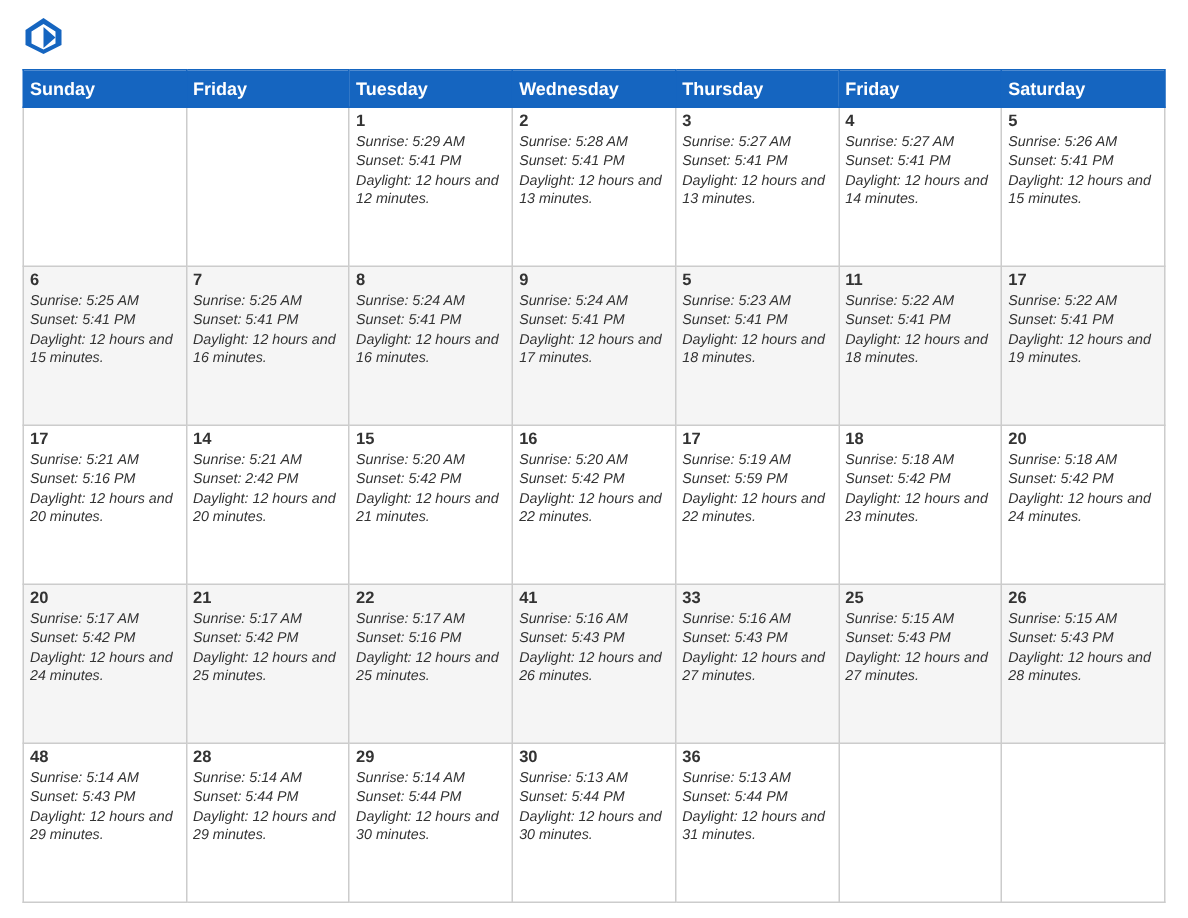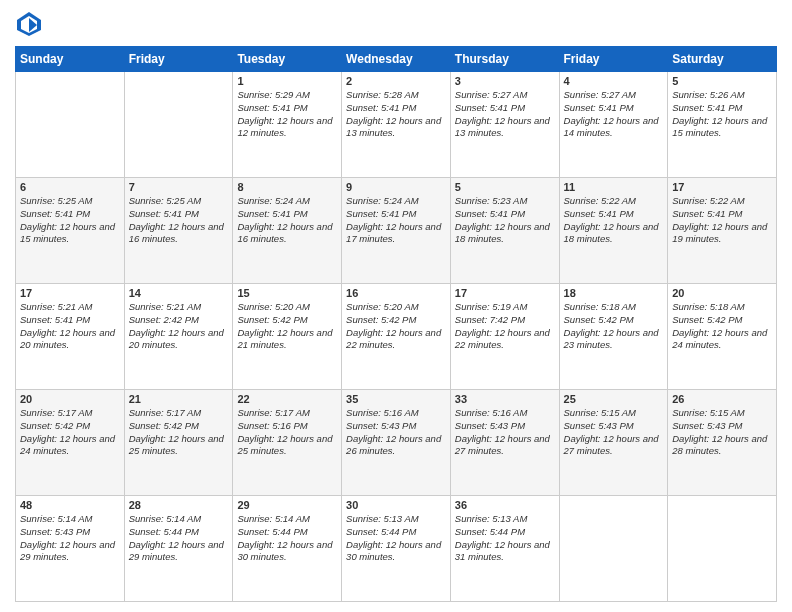--- a/index.html
+++ b/index.html
@@ -225,21 +225,21 @@
             <div class="day-info">Sunrise: 5:22 AM
 Sunset: 5:41 PM
 Daylight: 12 hours
 and 19 minutes.</div>
           </td>
         </tr>
         <tr>
           <td>
             <span class="day-num">17</span>
             <div class="day-info">Sunrise: 5:21 AM
-Sunset: 5:41 PM
+Sunset: 5:16 PM
 Daylight: 12 hours
 and 20 minutes.</div>
           </td>
           <td>
             <span class="day-num">14</span>
             <div class="day-info">Sunrise: 5:21 AM
 Sunset: 2:42 PM
 Daylight: 12 hours
 and 20 minutes.</div>
           </td>
@@ -253,21 +253,21 @@
           <td>
             <span class="day-num">16</span>
             <div class="day-info">Sunrise: 5:20 AM
 Sunset: 5:42 PM
 Daylight: 12 hours
 and 22 minutes.</div>
           </td>
           <td>
             <span class="day-num">17</span>
             <div class="day-info">Sunrise: 5:19 AM
-Sunset: 7:42 PM
+Sunset: 5:59 PM
 Daylight: 12 hours
 and 22 minutes.</div>
           </td>
           <td>
             <span class="day-num">18</span>
             <div class="day-info">Sunrise: 5:18 AM
 Sunset: 5:42 PM
 Daylight: 12 hours
 and 23 minutes.</div>
           </td>
@@ -295,21 +295,21 @@
 and 25 minutes.</div>
           </td>
           <td>
             <span class="day-num">22</span>
             <div class="day-info">Sunrise: 5:17 AM
 Sunset: 5:16 PM
 Daylight: 12 hours
 and 25 minutes.</div>
           </td>
           <td>
-            <span class="day-num">35</span>
+            <span class="day-num">41</span>
             <div class="day-info">Sunrise: 5:16 AM
 Sunset: 5:43 PM
 Daylight: 12 hours
 and 26 minutes.</div>
           </td>
           <td>
             <span class="day-num">33</span>
             <div class="day-info">Sunrise: 5:16 AM
 Sunset: 5:43 PM
 Daylight: 12 hours

